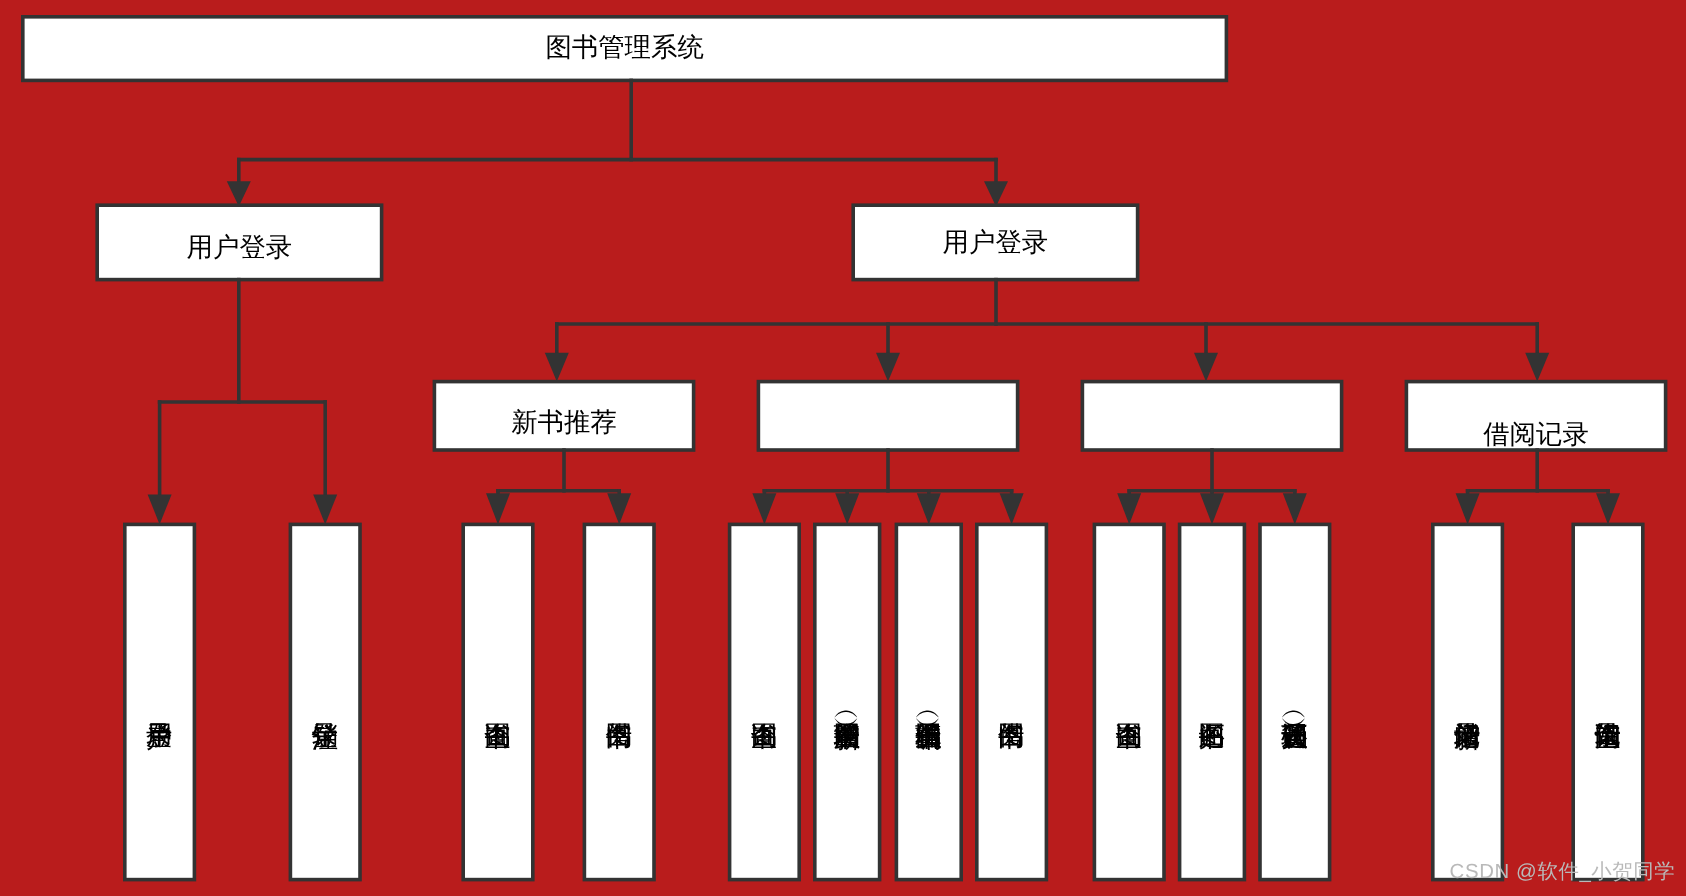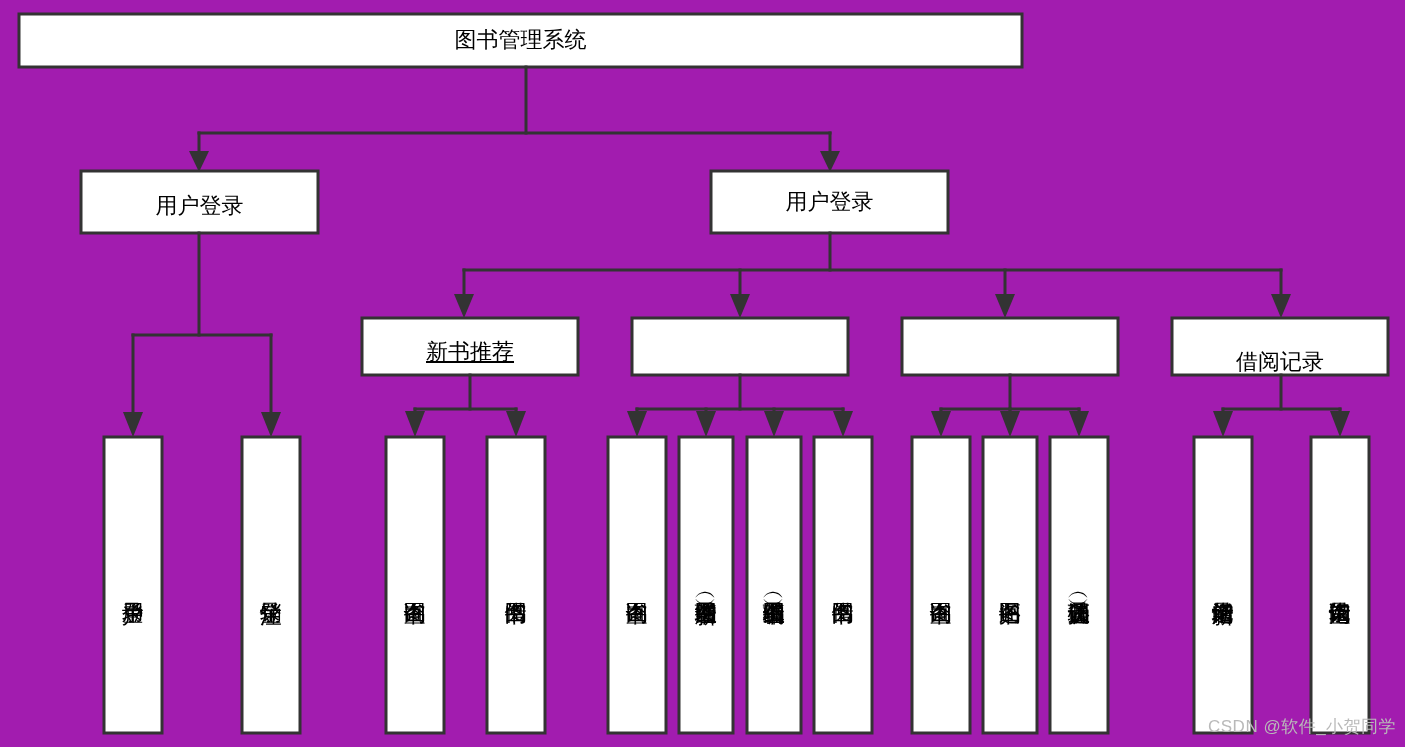--- a/index.html
+++ b/index.html
@@ -10,21 +10,21 @@
   body {
     width: 1405px;
     height: 747px;
     font-family: "Liberation Sans", "DejaVu Sans", sans-serif;
     overflow: hidden;
   }
   #diagram-root {
     position: relative;
     width: 1405px;
     height: 747px;
-    background: #a21caf;
+    background: #b91c1c;
   }
   svg.diagram-svg {
     position: absolute;
     left: 0;
     top: 0;
     width: 1405px;
     height: 747px;
     display: block;
   }
   .node-box {
@@ -168,21 +168,21 @@
     <rect class="node-box" x="1311" y="437" width="58" height="296"></rect>
 
   </svg>
 
   <div class="node-label-h" style="left:19px; top:14px; width:1003px; height:53px;">图书管理系统</div>
 
   <div class="node-label-h" style="left:81px; top:171px; width:237px; height:70px;">用户登录</div>
 
   <div class="node-label-h" style="left:711px; top:171px; width:237px; height:62px;">用户登录</div>
 
-  <div class="node-label-h" style="left:362px; top:318px; width:216px; height:68px;text-decoration:underline;">新书推荐</div>
+  <div class="node-label-h" style="left:362px; top:318px; width:216px; height:68px;">新书推荐</div>
 
 
 
   <div class="node-label-h" style="left:1172px; top:318px; width:216px; height:57px;margin-top:16px;">借阅记录</div>
 
   <div class="node-label-v" style="left:104px; top:437px; width:58px; height:296px;">用户登录</div>
 
   <div class="node-label-v" style="left:242px; top:437px; width:58px; height:296px;">注销登录</div>
 
   <div class="node-label-v" style="left:386px; top:437px; width:58px; height:296px;">查询图书</div>

